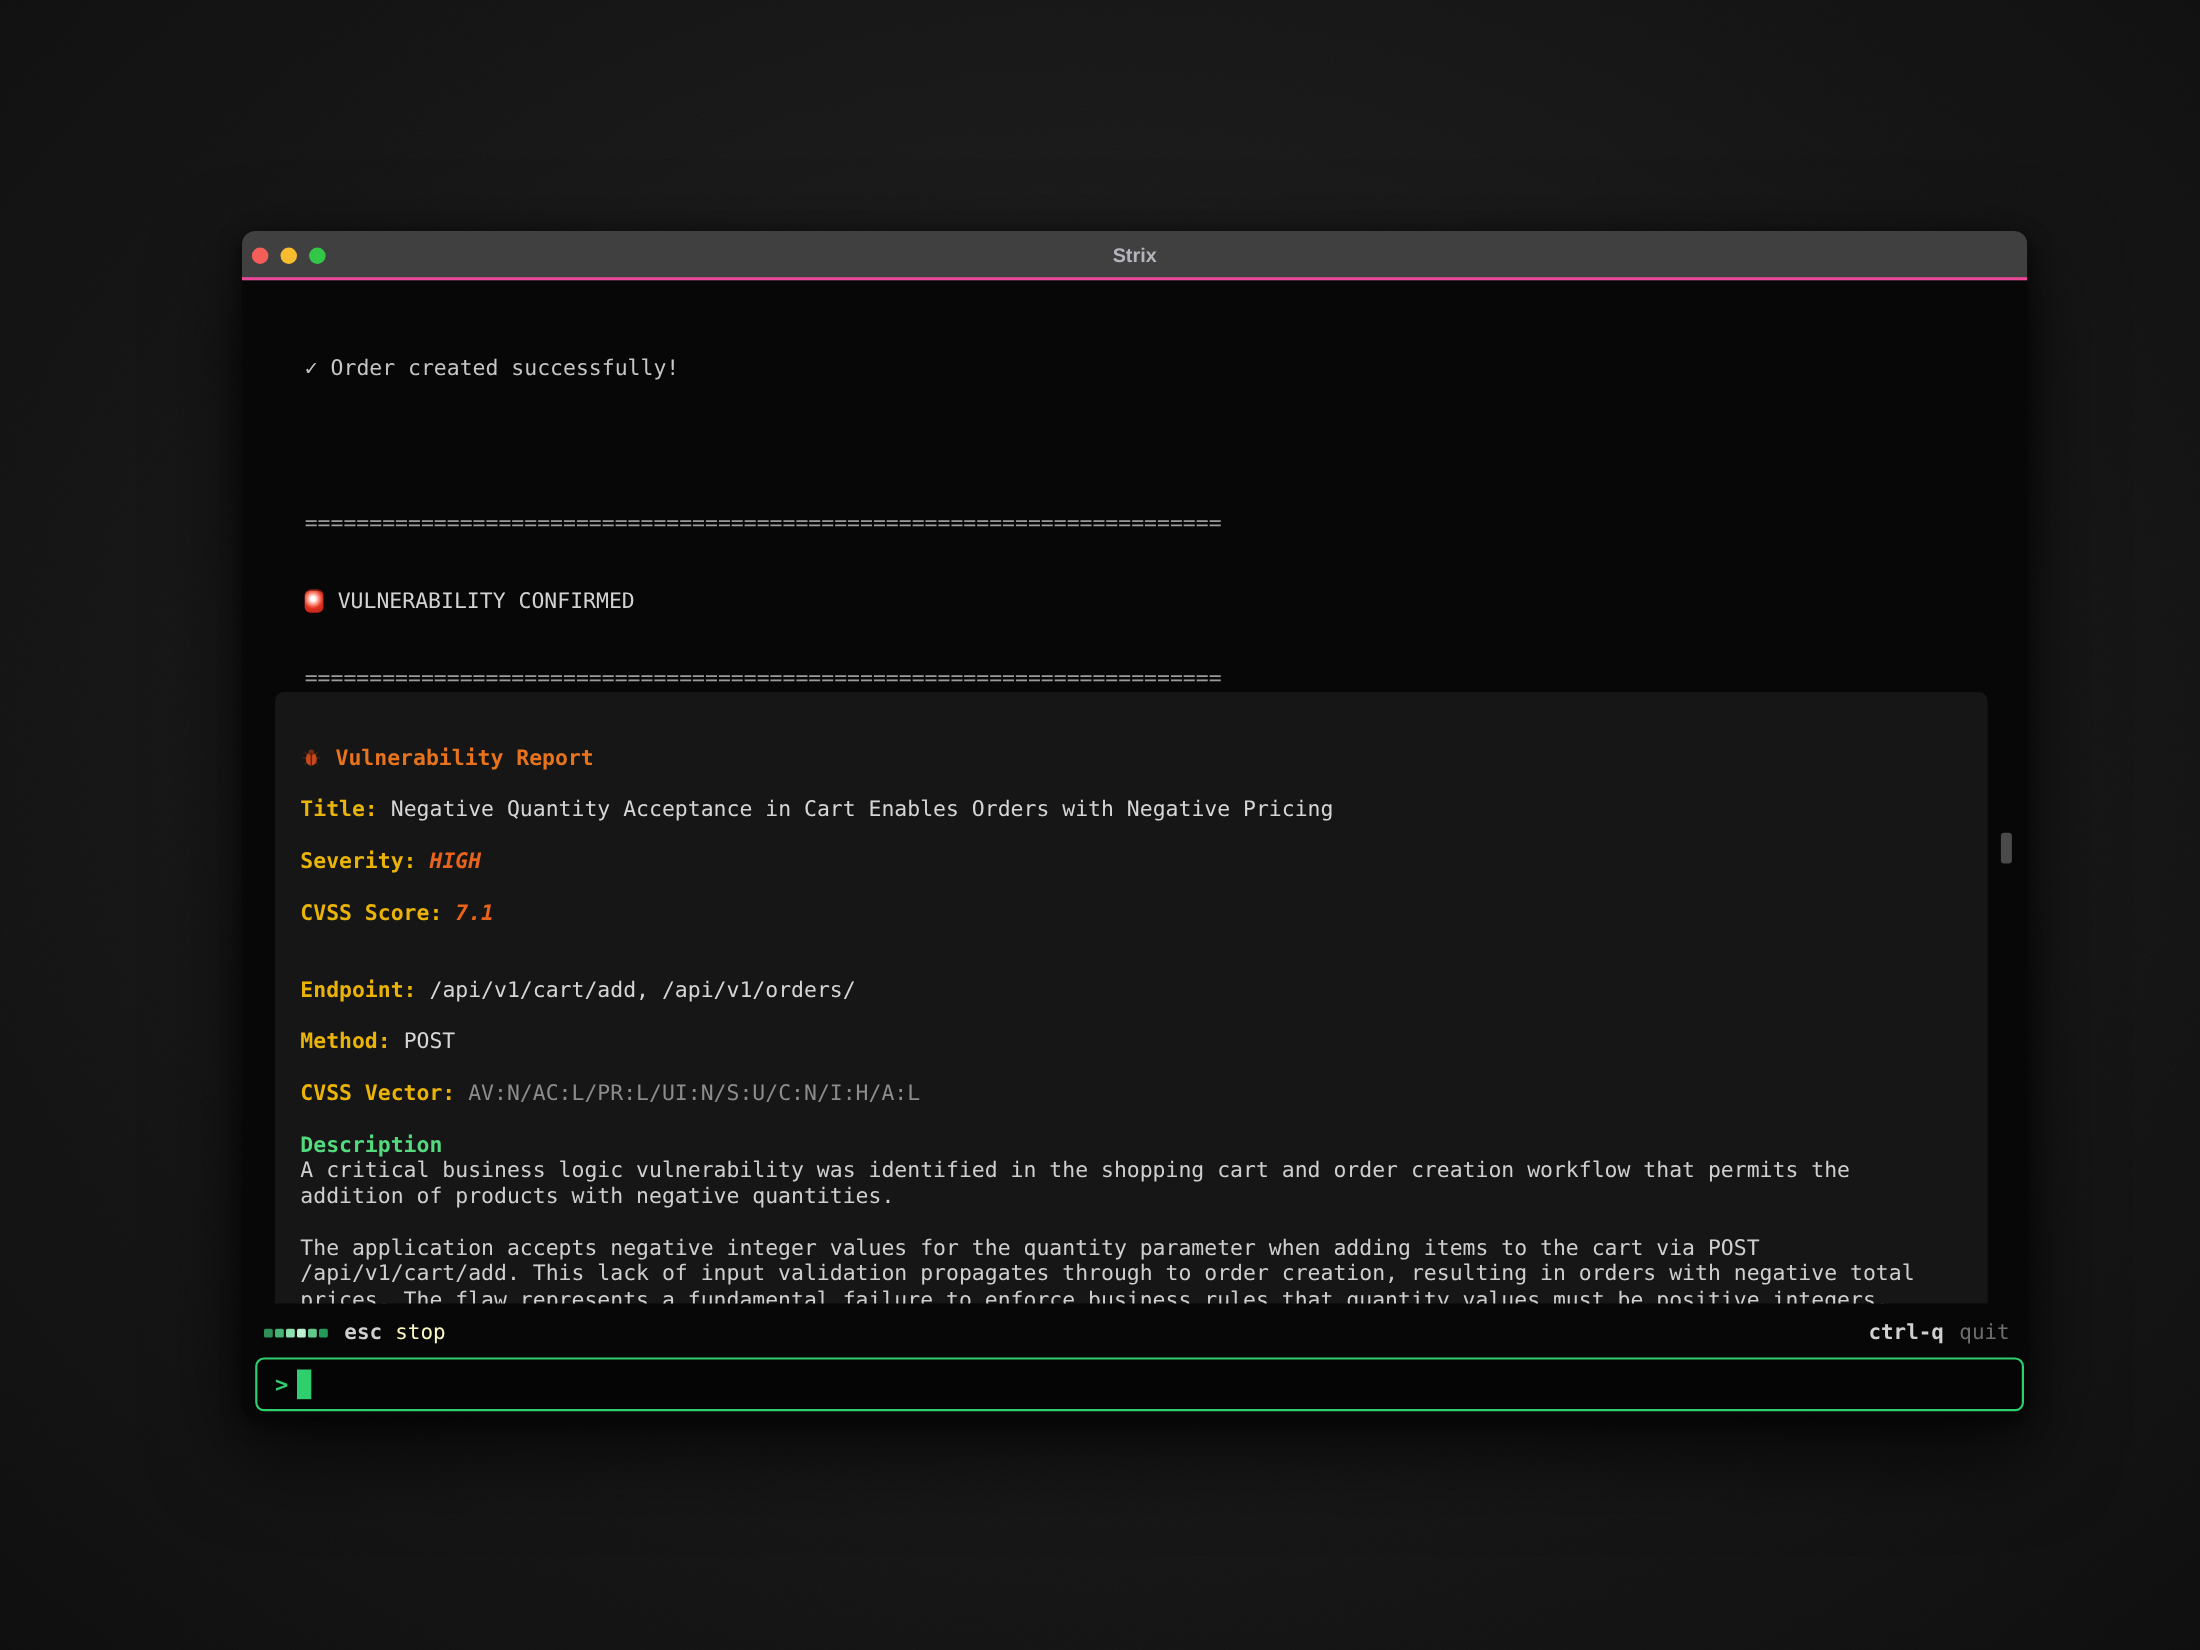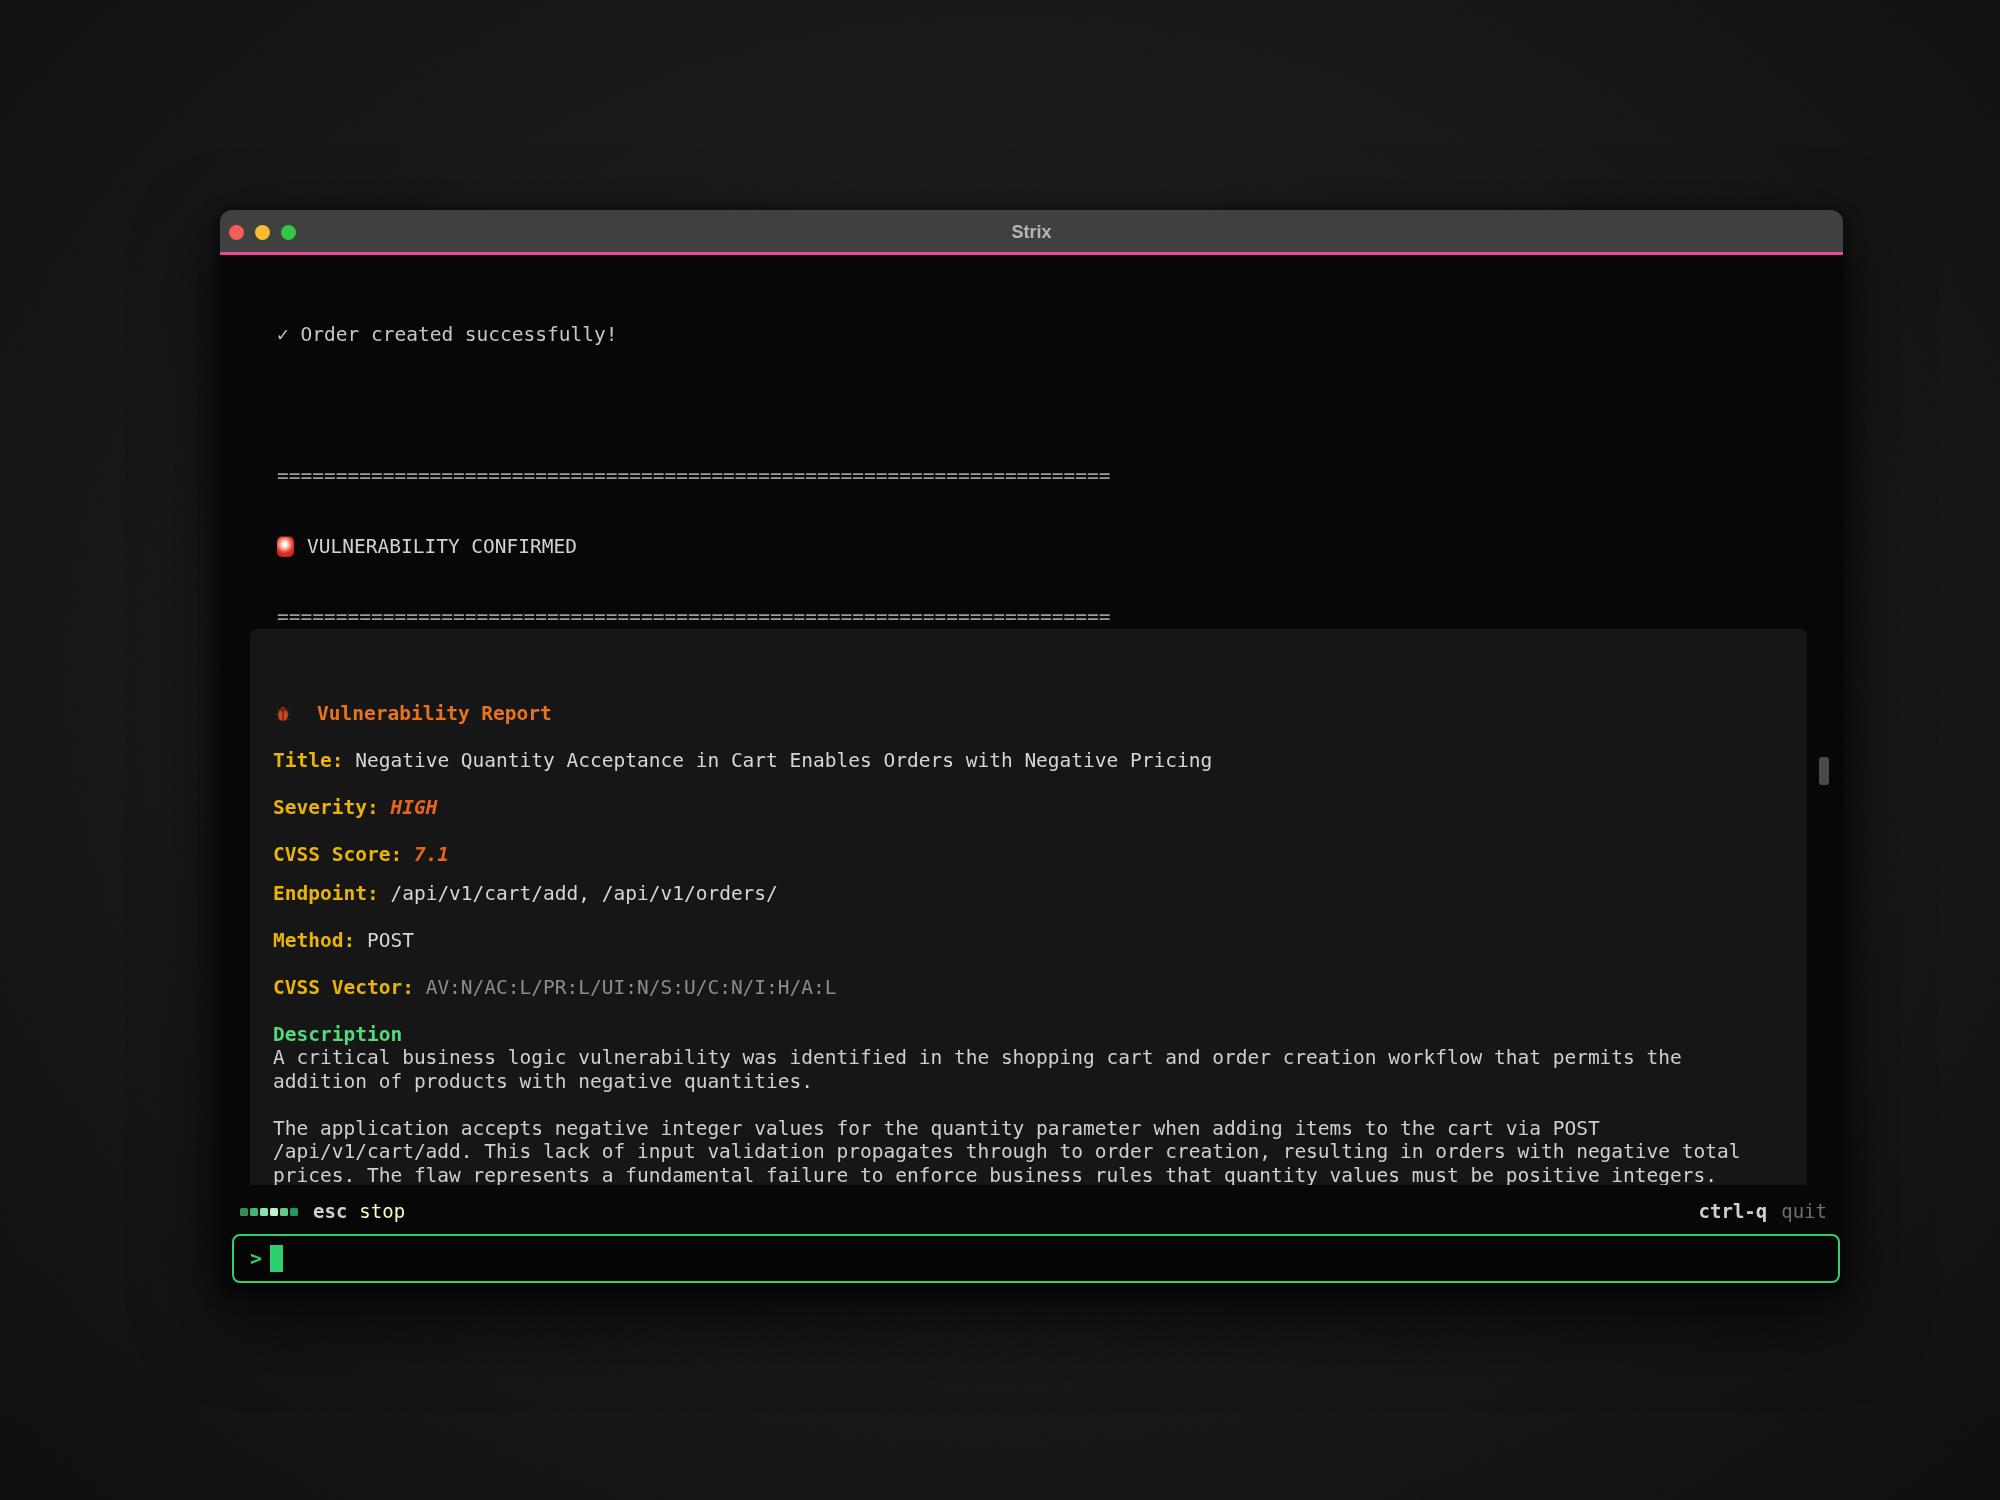--- a/index.html
+++ b/index.html
@@ -63,24 +63,24 @@
     box-shadow: 0 1px 0 rgba(0,0,0,0.5) inset;
   }
 
   
   .panel {
     position: absolute; left: 30px; top: 374px; width: 1557px; height: 760px;
     background: #161616; border-radius: 8px;
     padding: 48px 20px 0 23px;
     color: #cfcfcf;
   }
-  .panel .hdr { display: flex; align-items: center; gap: 24px; height: 23.5px; margin-top: 25px; }
+  .panel .hdr { display: flex; align-items: center; gap: 12px; height: 23.5px; }
   .panel .hdr .hdr-text { color: #e8731d; font-weight: bold; }
   .field { height: 23.5px; white-space: pre; margin-top: 23.5px; }
-  .field.gap-extra { margin-top: 15px; }
+  .field.gap-extra { margin-top: 46px; }
   .lbl { color: #eab308; font-weight: bold; }
   .val-light { color: #d6d6d6; }
   .val-orange { color: #e8641c; font-weight: bold; font-style: italic; }
   .val-dim { color: #8c8c8c; }
   .desc-head { height: 23.5px; margin-top: 23.5px; color: #53d97e; font-weight: bold; white-space: pre; }
   .para .row { color: #cfcfcf; }
 
   
   .scroll-thumb {
     position: absolute; left: 1599px; top: 502px; width: 10px; height: 28px;

